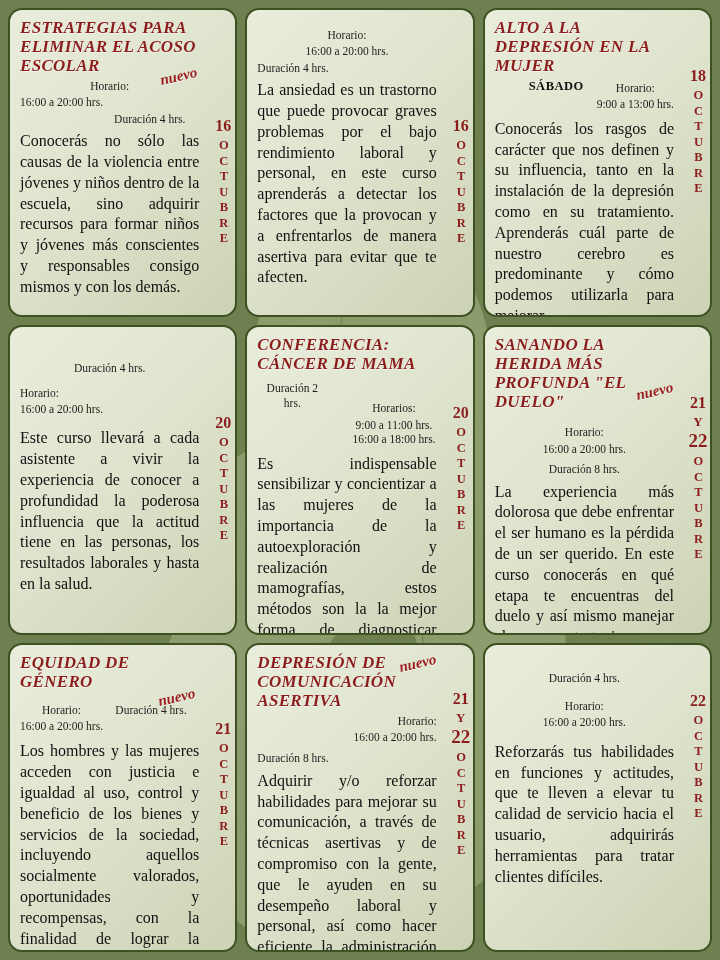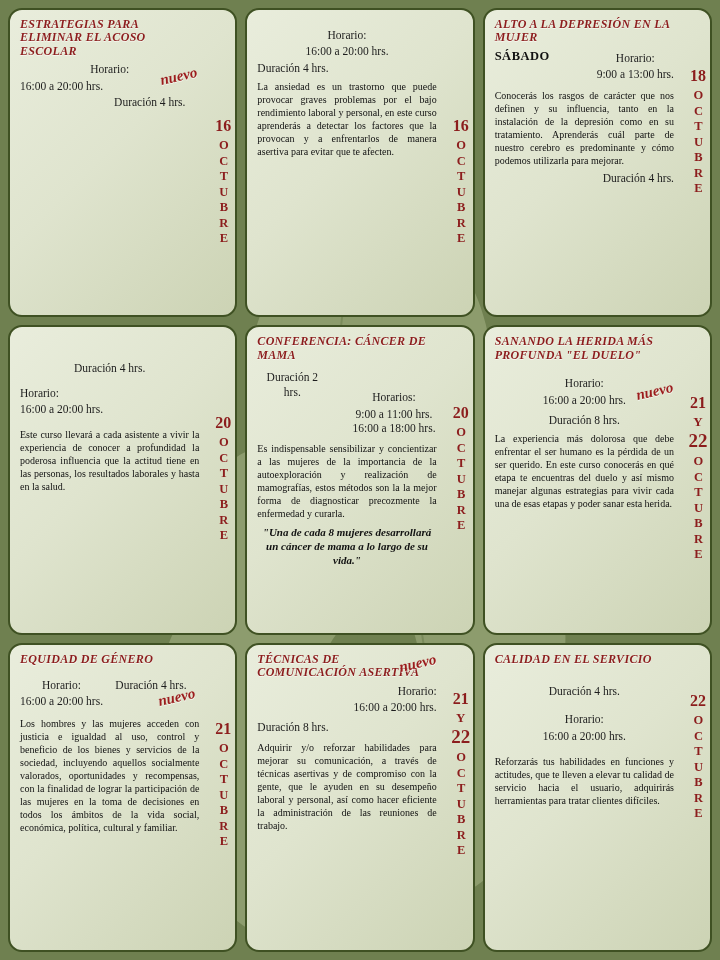--- a/index.html
+++ b/index.html
@@ -39,33 +39,33 @@
     height:100%;
     padding-right:26px;
     box-sizing:border-box;
   }
   h2.title{
     margin:0 0 4px 0;
     font-family:"Liberation Serif", serif;
     font-style:italic;
     font-weight:bold;
     color:#8c1d1d;
-    font-size:12px;
+    font-size:17px;
     line-height:1.12;
     letter-spacing:.3px;
     text-shadow:0 1px 0 rgba(255,255,255,.6);
   }
   .meta{
     font-size:11.5px;
     color:#1d1d1d;
     line-height:1.25;
     margin:2px 0;
   }
   .body{
-    font-size:10px;
+    font-size:16px;
     color:#111;
     line-height:1.3;
     text-align:justify;
     margin-top:5px;
   }
   .quote{
     font-size:11px;
     font-weight:bold;
     font-style:italic;
     text-align:center;
@@ -142,20 +142,21 @@
 
   <div class="card">
     <div class="card-inner">
       <div class="hdr-wrap">
         <h2 class="title">ESTRATEGIAS PARA ELIMINAR EL ACOSO ESCOLAR</h2>
         <span class="nuevo" style="right:2px;top:50px;">nuevo</span>
       </div>
       <div class="meta" style="text-align:center;">Horario:</div>
       <div class="meta">16:00 a 20:00 hrs.</div>
       <div class="meta it" style="text-align:right;padding-right:14px;">Duración 4 hrs.</div>
+      <div class="body">Conocerás no sólo las causas de la violencia entre jóvenes y niños dentro de la escuela, sino adquirir recursos para formar niños y jóvenes más conscientes y responsables consigo mismos y con los demás.</div>
     </div>
     <div class="datebar" style="padding-top:108px;">
       <span class="num">16</span>
       <span class="vert">OCTUBRE</span>
     </div>
   </div>
 
   <div class="card">
     <div class="card-inner">
       <div class="meta" style="text-align:center;margin-top:10px;">Horario:</div>
@@ -165,21 +166,21 @@
     </div>
     <div class="datebar" style="padding-top:108px;">
       <span class="num">16</span>
       <span class="vert">OCTUBRE</span>
     </div>
   </div>
 
   <div class="card">
     <div class="card-inner">
       <h2 class="title">ALTO A LA DEPRESIÓN EN LA MUJER</h2>
-      <div style="display:flex;justify-content:space-between;align-items:flex-start;">
+      <div style="display:flex;justify-content:space-between;align-items:flex-start;margin-left:34px;">
         <div class="sabado">SÁBADO</div>
         <div style="text-align:center;">
           <div class="meta">Horario:</div>
           <div class="meta">9:00 a 13:00 hrs.</div>
         </div>
       </div>
       <div class="body">Conocerás los rasgos de carácter que nos definen y su influencia, tanto en la instalación de la depresión como en su tratamiento. Aprenderás cuál parte de nuestro cerebro es predominante y cómo podemos utilizarla para mejorar.</div>
       <div class="meta it" style="text-align:right;margin-top:4px;">Duración 4 hrs.</div>
     </div>
     <div class="datebar" style="padding-top:58px;">
@@ -256,41 +257,40 @@
     </div>
     <div class="datebar" style="padding-top:76px;">
       <span class="num">21</span>
       <span class="vert">OCTUBRE</span>
     </div>
   </div>
 
   <div class="card">
     <div class="card-inner">
       <div class="hdr-wrap">
-        <h2 class="title">TÉCNICAS DE COMUNICACIÓN ASERTIVA</h2>
+        <h2 class="title">DEPRESIÓN DE COMUNICACIÓN ASERTIVA</h2>
         <span class="nuevo" style="right:0px;top:2px;">nuevo</span>
       </div>
       <div style="text-align:right;margin-top:4px;">
         <div class="meta">Horario:</div>
         <div class="meta">16:00 a 20:00 hrs.</div>
       </div>
       <div class="meta it" style="margin-top:6px;">Duración 8 hrs.</div>
       <div class="body" style="margin-top:6px;">Adquirir y/o reforzar habilidades para mejorar su comunicación, a través de técnicas asertivas y de compromiso con la gente, que le ayuden en su desempeño laboral y personal, así como hacer eficiente la administración de las reuniones de trabajo.</div>
     </div>
     <div class="datebar" style="padding-top:46px;">
       <span class="num">21</span>
       <span class="conj">Y</span>
       <span class="num2">22</span>
       <span class="vert">OCTUBRE</span>
     </div>
   </div>
 
   <div class="card">
     <div class="card-inner">
-      <h2 class="title">CALIDAD EN EL SERVICIO</h2>
       <div class="meta it" style="text-align:center;margin-top:18px;">Duración 4 hrs.</div>
       <div class="meta" style="text-align:center;margin-top:14px;">Horario:</div>
       <div class="meta" style="text-align:center;">16:00 a 20:00 hrs.</div>
       <div class="body" style="margin-top:12px;">Reforzarás tus habilidades en funciones y actitudes, que te lleven a elevar tu calidad de servicio hacia el usuario, adquirirás herramientas para tratar clientes difíciles.</div>
     </div>
     <div class="datebar" style="padding-top:48px;">
       <span class="num">22</span>
       <span class="vert">OCTUBRE</span>
     </div>
   </div>

